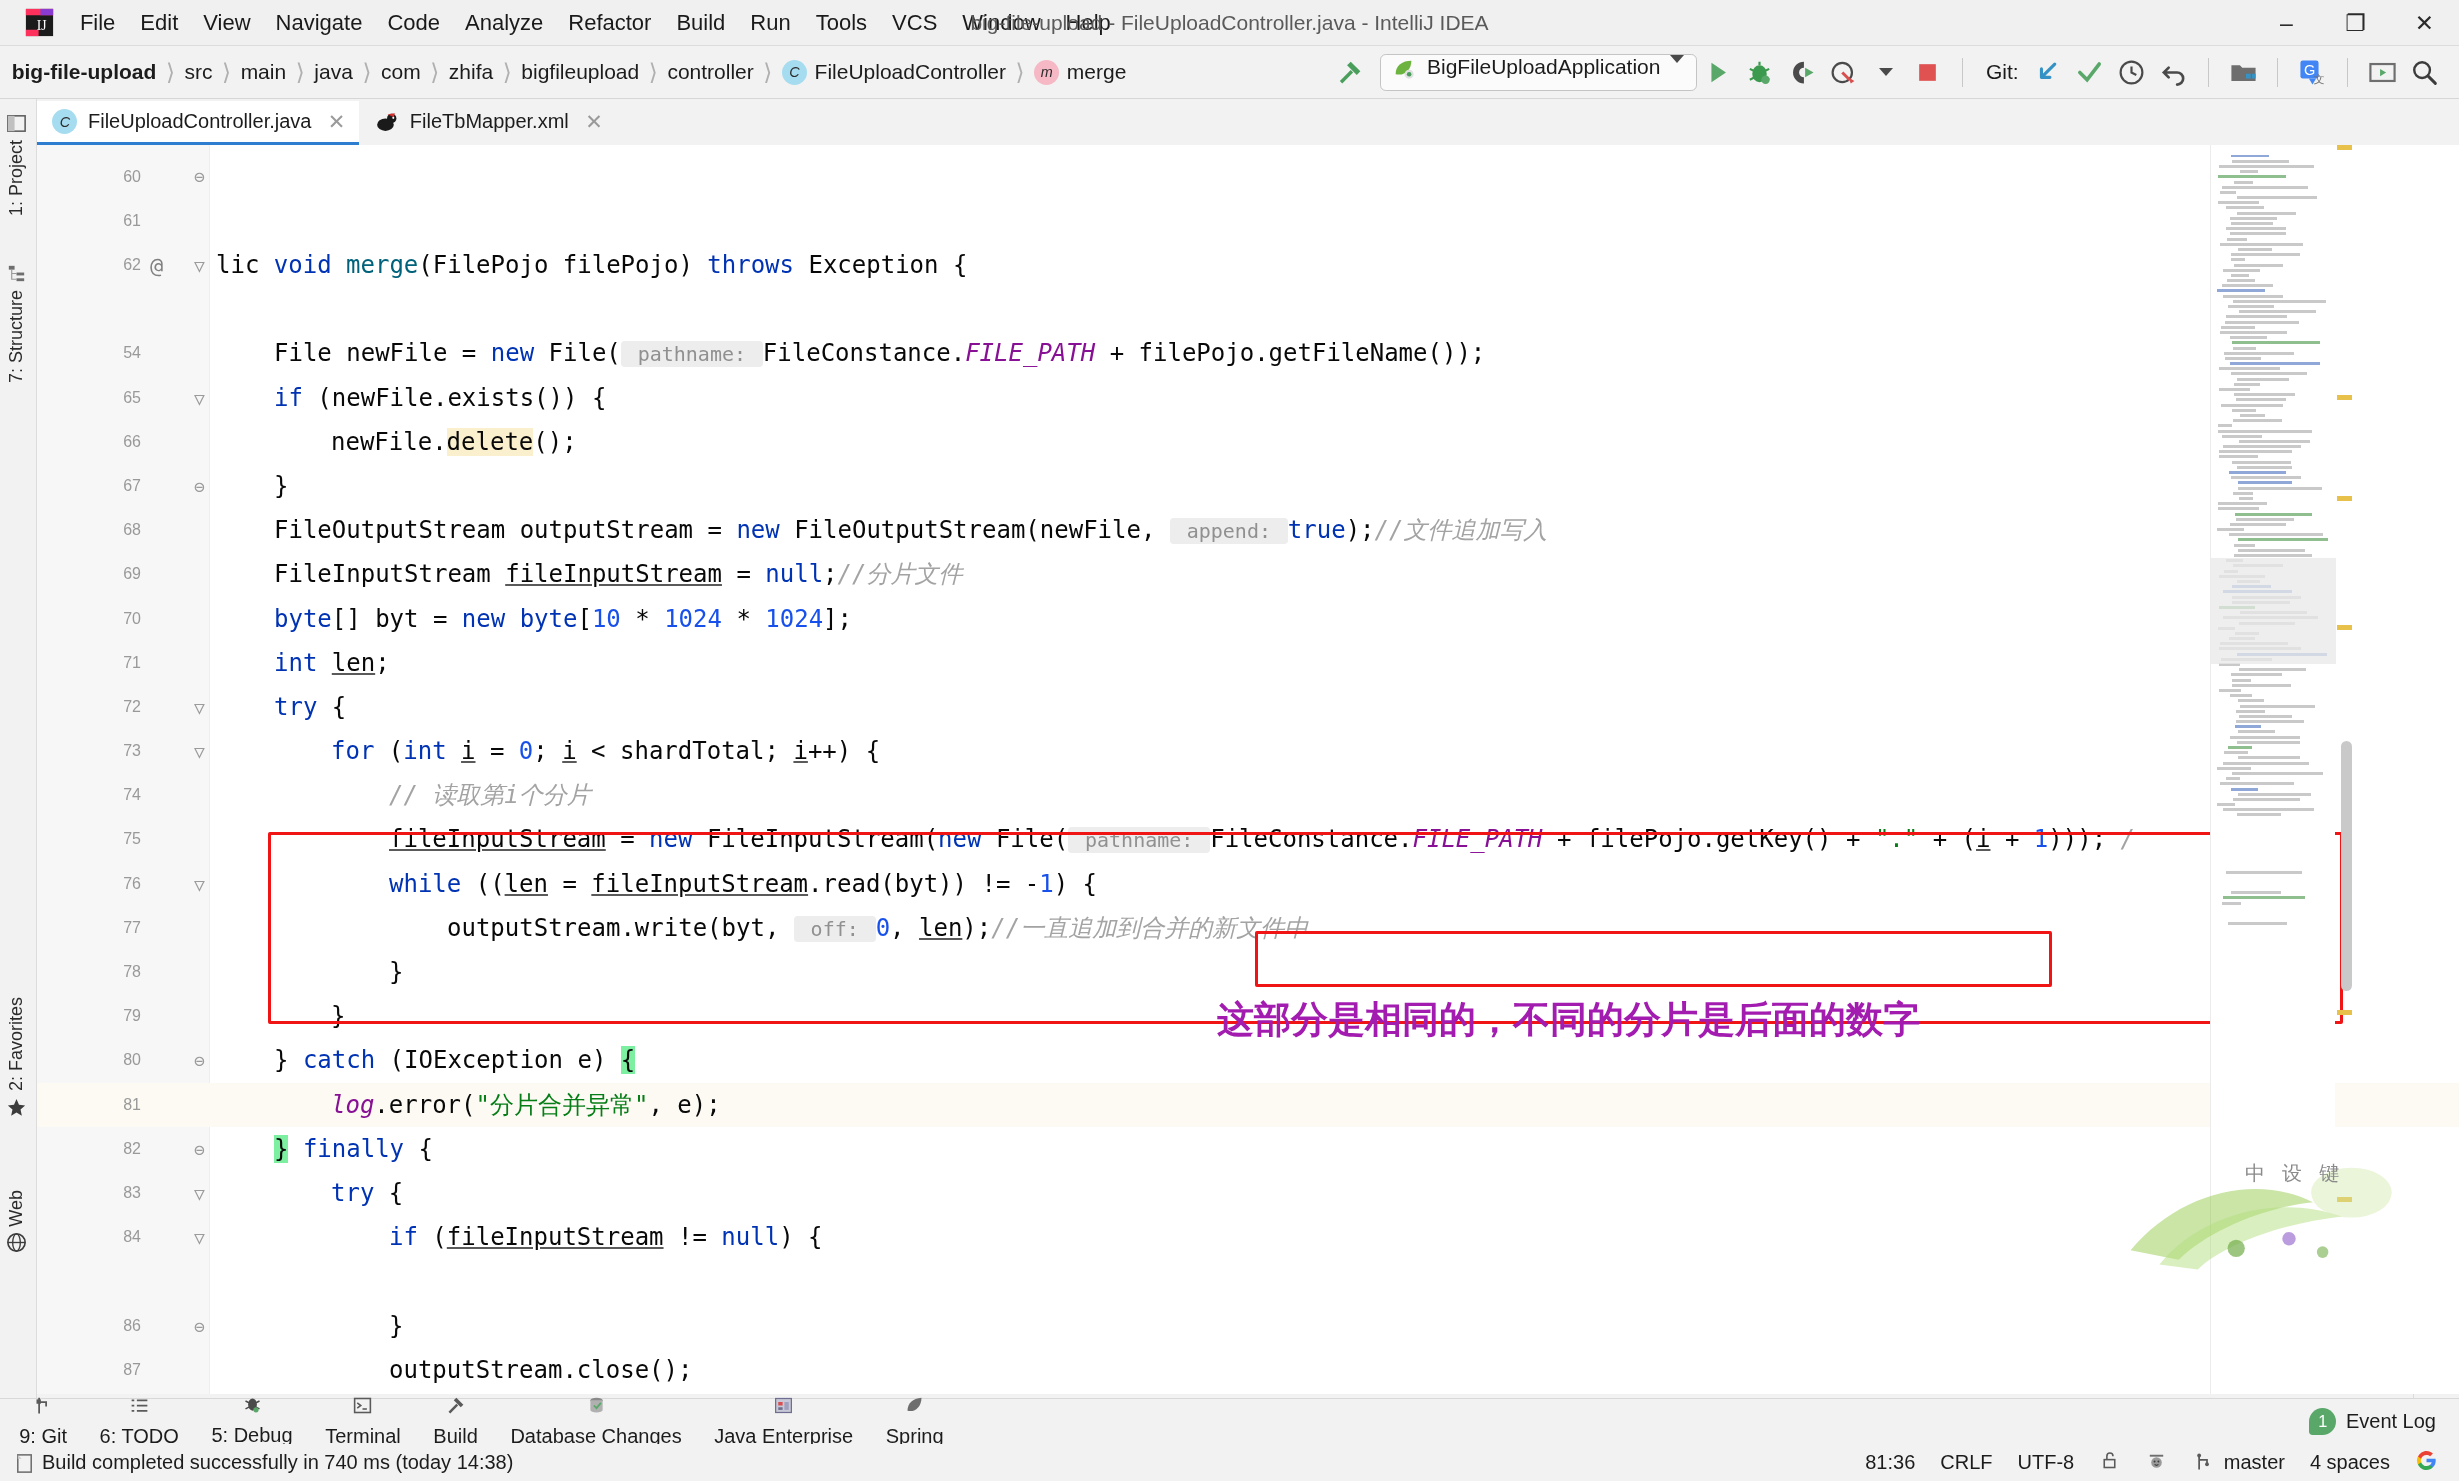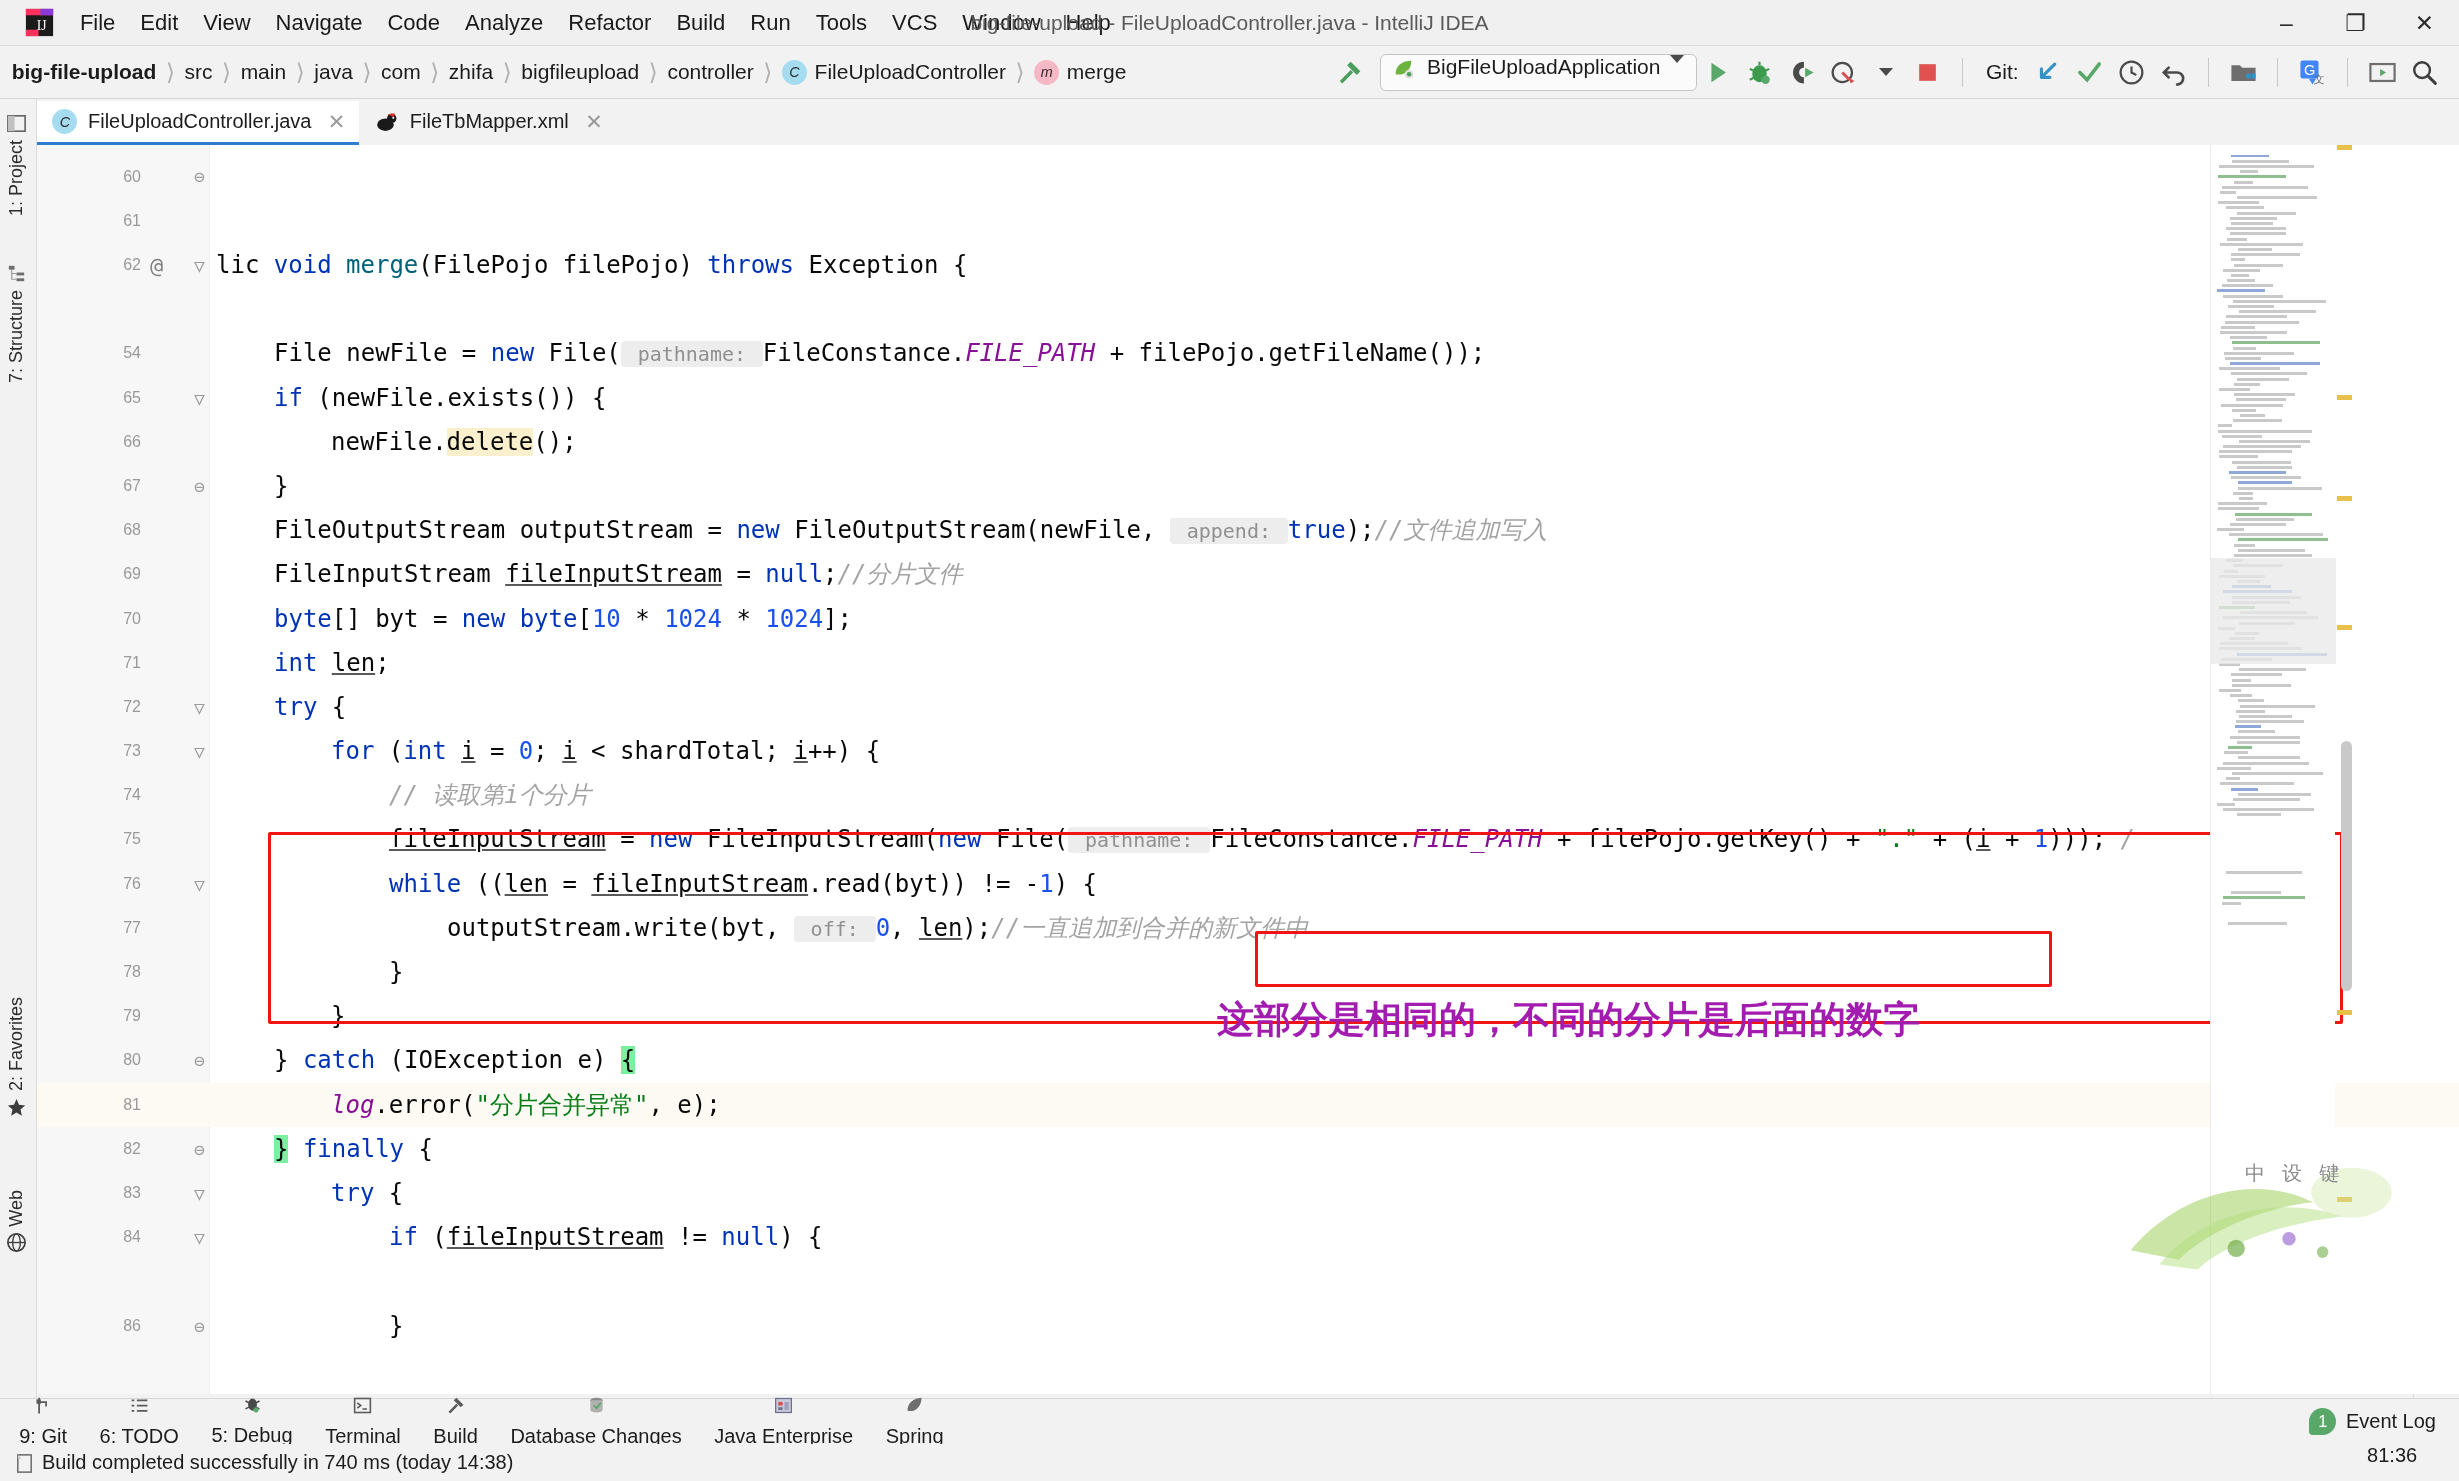--- a/index.html
+++ b/index.html
@@ -168,21 +168,21 @@
     padding: 3.8px 13.4px; margin-left: 5.8px; white-space: nowrap; flex-direction: column;
   }
   .twbtn.active { border-bottom: 2.9px solid #6e6e6e; }
   .statusbar {
     position: absolute; left: 0; top: 1444px; width: 2459px; height: 37px;
     background: #f2f2f2; display: flex; align-items: center;
   }
   .status-msg { font-size: 20px; color: #1c1c1c; margin-left: 42px; }
   .status-right {
     position: absolute; right: 0; top: 0; height: 37px; display: flex; align-items: center; gap: 25px;
-    padding-right: 21px; font-size: 20px; color: #1c1c1c; flex-direction: column;
+    padding-right: 21px; font-size: 20px; color: #1c1c1c;
   }
   .evlog {
     position: absolute; right: 23px; top: 1398px; height: 46px;
     display: flex; align-items: center; gap: 9.6px; font-size: 20px; color: #1c1c1c;
   }
   .evbadge {
     width: 27px; height: 27px; border-radius: 50% 50% 50% 3.8px; background: #59a869;
     color: #fff; font-size: 16.3px; display: flex; align-items: center; justify-content: center;
   }
   .watermark {
@@ -464,20 +464,21 @@
       <div class="ln" style="top: 717px;"><span class="lnum">76</span><span class="fold">▽</span><span class="txt" style="left: 352px;"><span class="kw">while </span><span class="plain">((</span><span class="plain ulv">len</span><span class="plain"> = </span><span class="plain ulv">fileInputStream</span><span class="plain">.read(byt)) != -</span><span class="num">1</span><span class="plain">) {</span></span></div>
       <div class="ln" style="top: 761px;"><span class="lnum">77</span><span class="txt" style="left: 410px;"><span class="plain">outputStream.write(byt, </span><span class="param-hint"> off: </span><span class="num">0</span><span class="plain">, </span><span class="plain ulv">len</span><span class="plain">);</span><span class="cmt">//一直追加到合并的新文件中</span></span></div>
       <div class="ln" style="top: 805px;"><span class="lnum">78</span><span class="txt" style="left: 352px;"><span class="plain">}</span></span></div>
       <div class="ln" style="top: 849px;"><span class="lnum">79</span><span class="txt" style="left: 294px;"><span class="plain">}</span></span></div>
       <div class="ln" style="top: 893px;"><span class="lnum">80</span><span class="fold">⊖</span><span class="txt" style="left: 237px;"><span class="plain">} </span><span class="kw">catch </span><span class="plain">(IOException e) </span><span class="plain hl-brace">{</span></span></div>
       <div class="ln cur-line" style="top: 938px;"><span class="lnum">81</span><span class="txt" style="left: 294px;"><span class="fld">log</span><span class="plain">.error(</span><span class="str">"分片合并异常"</span><span class="plain">, e);</span></span></div>
       <div class="ln" style="top: 982px;"><span class="lnum">82</span><span class="fold">⊖</span><span class="txt" style="left: 237px;"><span class="plain hl-brace">}</span><span class="plain"> </span><span class="kw">finally </span><span class="plain">{</span></span></div>
       <div class="ln" style="top: 1026px;"><span class="lnum">83</span><span class="fold">▽</span><span class="txt" style="left: 294px;"><span class="kw">try </span><span class="plain">{</span></span></div>
       <div class="ln" style="top: 1070px;"><span class="lnum">84</span><span class="fold">▽</span><span class="txt" style="left: 352px;"><span class="kw">if </span><span class="plain">(</span><span class="plain ulv">fileInputStream</span><span class="plain"> != </span><span class="kw">null</span><span class="plain">) {</span></span></div>
       <div class="ln" style="top: 1159px;"><span class="lnum">86</span><span class="fold">⊖</span><span class="txt" style="left: 352px;"><span class="plain">}</span></span></div>
+      <div class="ln" style="top: 1203px;"><span class="lnum">87</span><span class="txt" style="left: 352px;"><span class="plain">outputStream.close();</span></span></div>
       <div class="ln" style="top: 1247px;"></div>
     </div>
 
   <div class="anno-box" id="anno0" style="left: 231px; top: 687px; width: 2075px; height: 192px;"></div>
   <div class="anno-box" id="anno1" style="left: 1218px; top: 786px; width: 797px; height: 56px;"></div>
   <div class="anno-text" id="annot" style="left: 1180px; top: 850px;">这部分是相同的，不同的分片是后面的数字</div>
 
   <div class="minimap" id="minimap">
       <div class="mm-line" style="top: 9.6px; left: 19.5px; width: 38px; background: rgb(143, 168, 216);"></div>
       <div class="mm-line" style="top: 15px; left: 21px; width: 57px;"></div>

